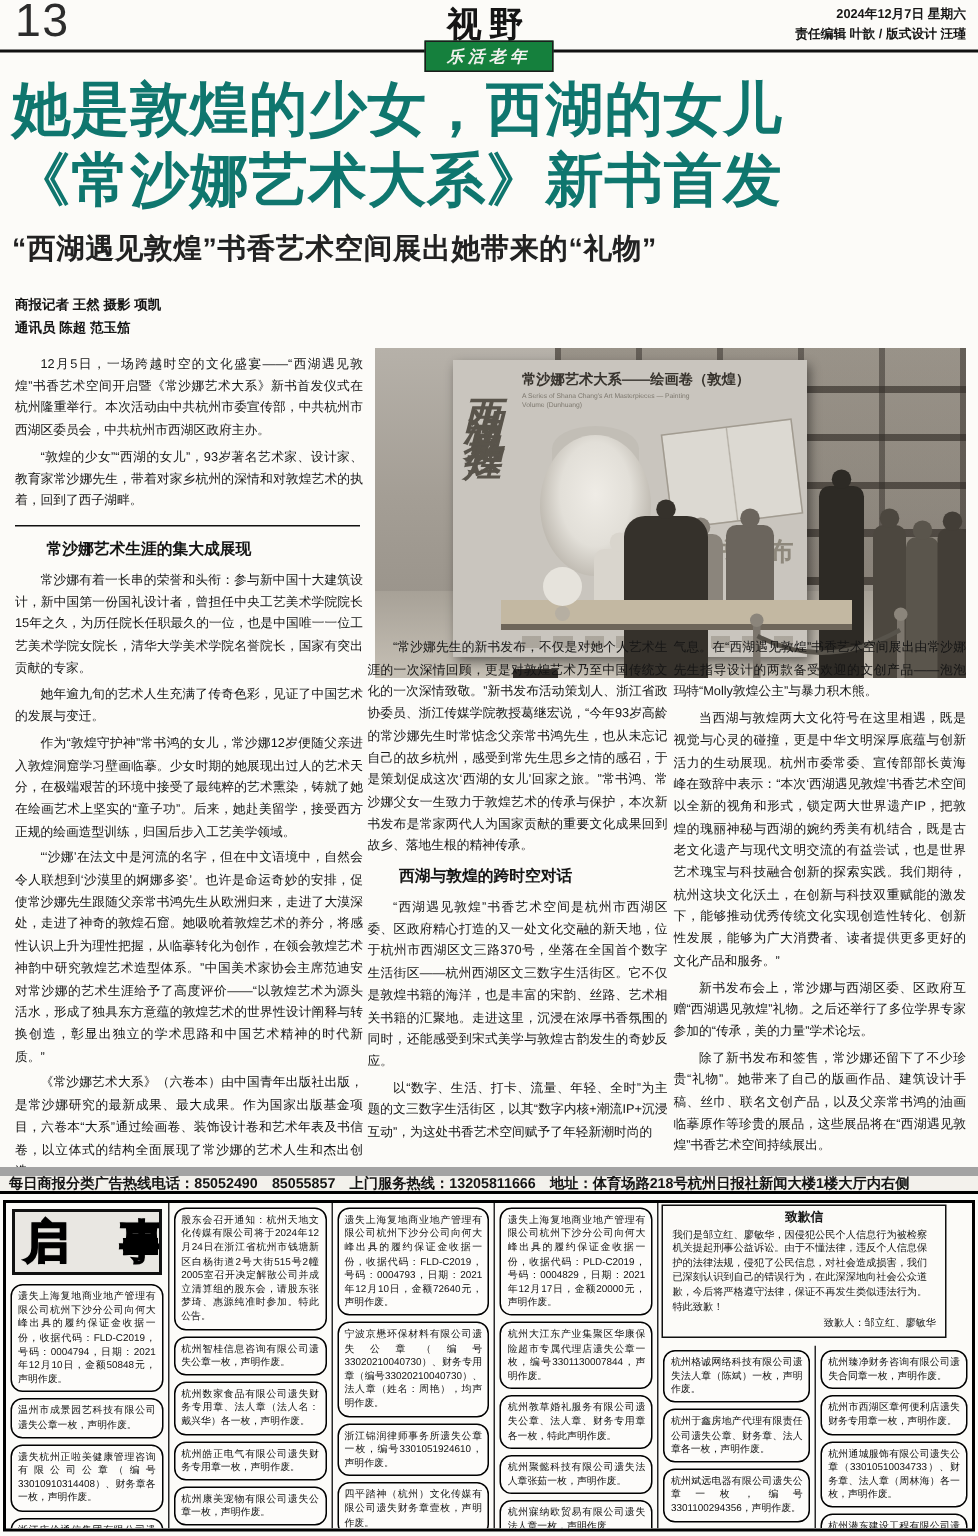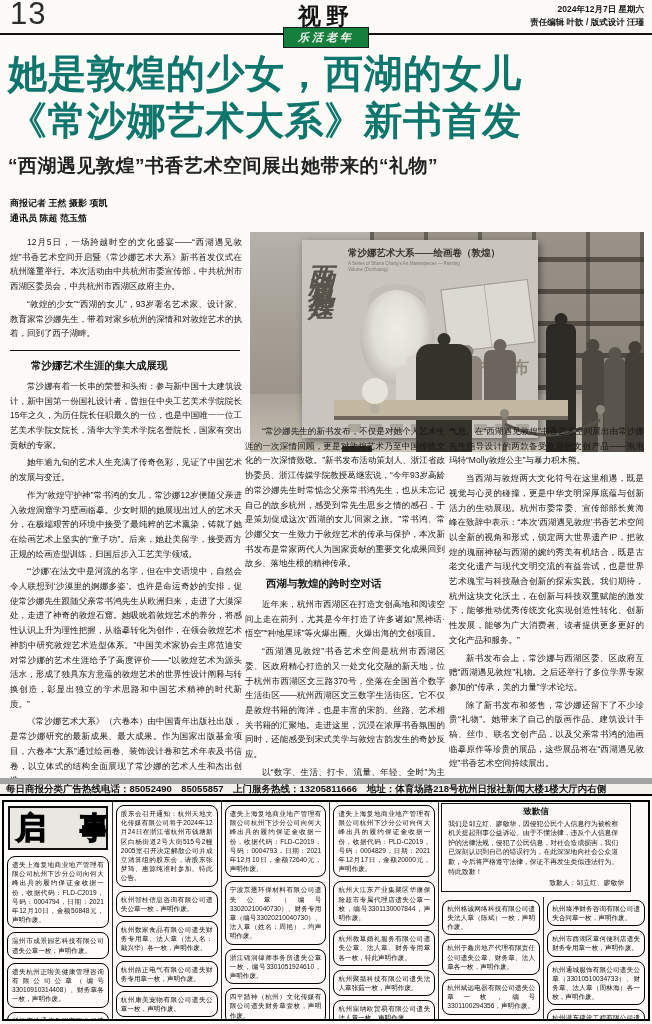--- a/index.html
+++ b/index.html
@@ -142,21 +142,20 @@
     <div class="post" style="left:252px;top:184px;"></div>
     <div class="post" style="left:348px;top:180px;"></div>
     <svg class="rope-svg" width="394" height="228" viewBox="0 0 394 228">
       <path d="M255 192 Q 300 216 350 188" stroke="#57534b" stroke-width="3" fill="none"></path>
     </svg>
   </div>
 
   <div class="col2 art">
     <p>“常沙娜先生的新书发布，不仅是对她个人艺术生涯的一次深情回顾，更是对敦煌艺术乃至中国传统文化的一次深情致敬。”新书发布活动策划人、浙江省政协委员、浙江传媒学院教授葛继宏说，“今年93岁高龄的常沙娜先生时常惦念父亲常书鸿先生，也从未忘记自己的故乡杭州，感受到常先生思乡之情的感召，于是策划促成这次‘西湖的女儿’回家之旅。”常书鸿、常沙娜父女一生致力于敦煌艺术的传承与保护，本次新书发布是常家两代人为国家贡献的重要文化成果回到故乡、落地生根的精神传承。</p>
     <div class="subhead">西湖与敦煌的跨时空对话</div>
-    <p>近年来，杭州市西湖区在打造文创高地和阅读空间上走在前列，尤其是今年打造了许多诸如“黑神话·悟空”“种地星球”等火爆出圈、火爆出海的文创项目。</p>
     <p>“西湖遇见敦煌”书香艺术空间是杭州市西湖区委、区政府精心打造的又一处文化交融的新天地，位于杭州市西湖区文三路370号，坐落在全国首个数字生活街区——杭州西湖区文三数字生活街区。它不仅是敦煌书籍的海洋，也是丰富的宋韵、丝路、艺术相关书籍的汇聚地。走进这里，沉浸在浓厚书香氛围的同时，还能感受到宋式美学与敦煌古韵发生的奇妙反应。</p>
     <p>以“数字、生活、打卡、流量、年轻、全时”为主题的文三数字生活街区，以其“数字内核+潮流IP+沉浸互动”，为这处书香艺术空间赋予了年轻新潮时尚的</p>
   </div>
 
   <div class="col3 art">
     <p class="cont">气息。在“西湖遇见敦煌”书香艺术空间展出由常沙娜先生指导设计的两款备受欢迎的文创产品——泡泡玛特“Molly敦煌公主”与暴力积木熊。</p>
     <p>当西湖与敦煌两大文化符号在这里相遇，既是视觉与心灵的碰撞，更是中华文明深厚底蕴与创新活力的生动展现。杭州市委常委、宣传部部长黄海峰在致辞中表示：“本次‘西湖遇见敦煌’书香艺术空间以全新的视角和形式，锁定两大世界遗产IP，把敦煌的瑰丽神秘与西湖的婉约秀美有机结合，既是古老文化遗产与现代文明交流的有益尝试，也是世界艺术瑰宝与科技融合创新的探索实践。我们期待，杭州这块文化沃土，在创新与科技双重赋能的激发下，能够推动优秀传统文化实现创造性转化、创新性发展，能够为广大消费者、读者提供更多更好的文化产品和服务。”</p>
     <p>新书发布会上，常沙娜与西湖区委、区政府互赠“西湖遇见敦煌”礼物。之后还举行了多位学界专家参加的“传承，美的力量”学术论坛。</p>
     <p>除了新书发布和签售，常沙娜还留下了不少珍贵“礼物”。她带来了自己的版画作品、建筑设计手稿、丝巾、联名文创产品，以及父亲常书鸿的油画临摹原作等珍贵的展品，这些展品将在“西湖遇见敦煌”书香艺术空间持续展出。</p>
   </div>

